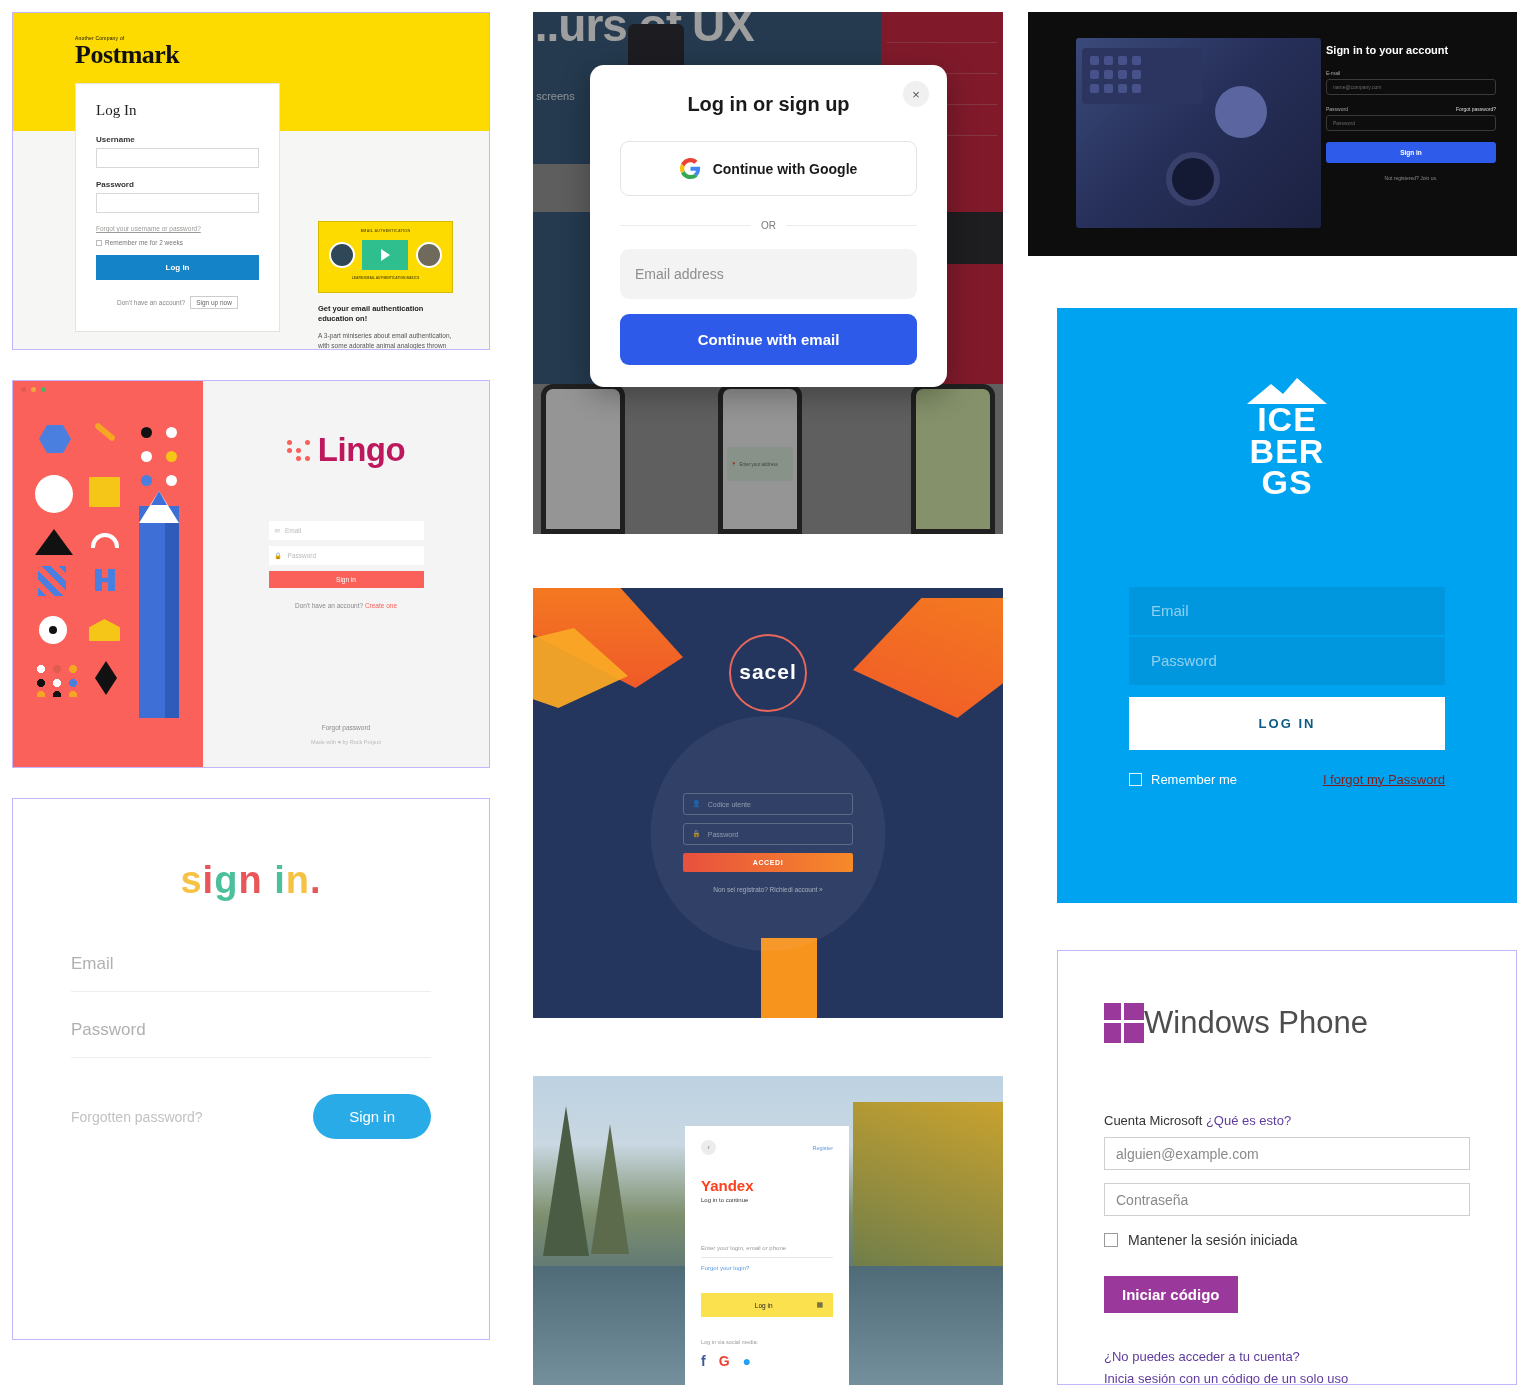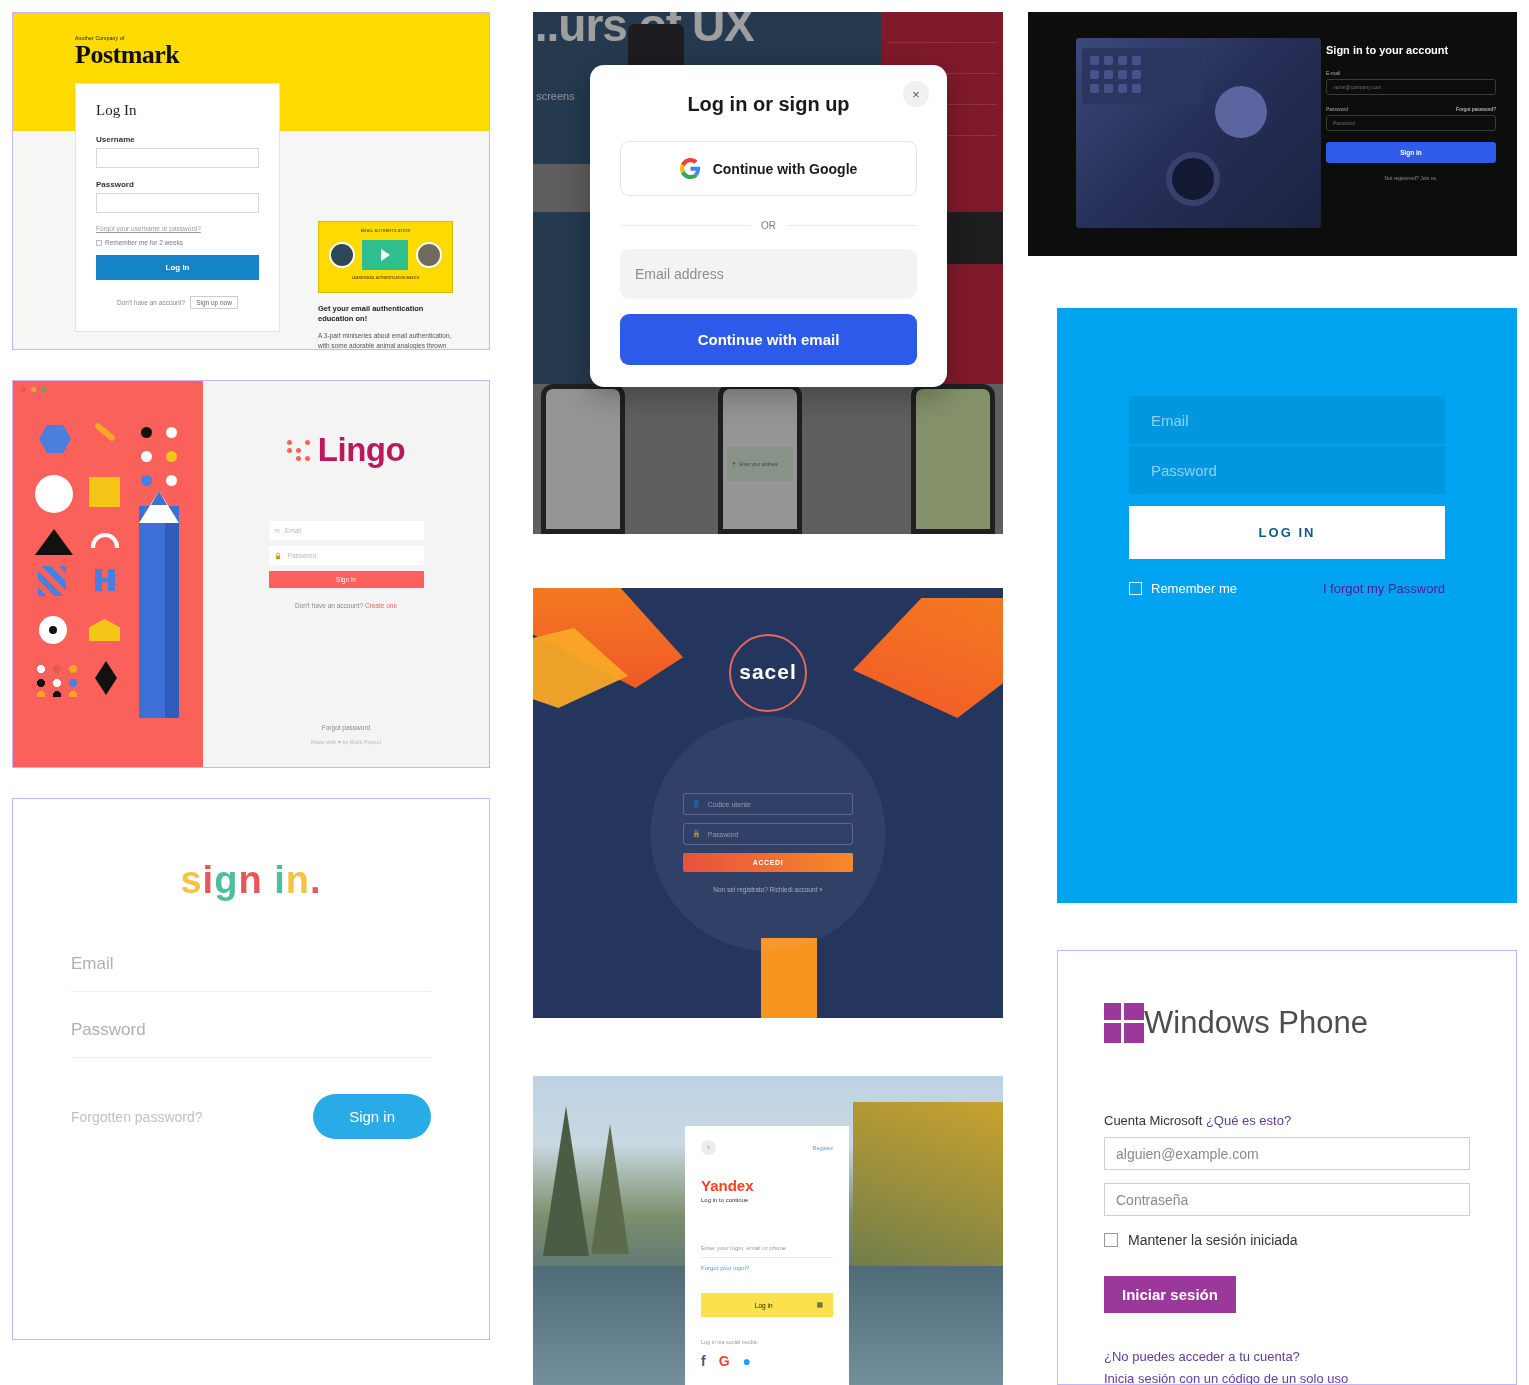--- a/index.html
+++ b/index.html
@@ -158,21 +158,21 @@
   .ic-logo { margin:70px auto 0; width:105px; text-align:center;}
   .ic-mtn { position:relative; height:26px; }
   .ic-mtn svg { display:block; margin:0 auto; }
   .ic-letters { font-size:34px; font-weight:bold; color:#fff; line-height:.93; letter-spacing:1px; font-family:"Liberation Sans",sans-serif;}
   .ic-form { width:316px; margin:88px auto 0;}
   .ic-in { background:rgba(0,0,0,.07); height:48px; display:flex; align-items:center; padding:0 22px; font-size:15px; color:rgba(255,255,255,.55); margin-bottom:2px;}
   .ic-btn { margin-top:12px; background:#fff; text-align:center; font-size:13px; font-weight:bold; letter-spacing:2px; color:#0c5b87; padding:19px 0;}
   .ic-row { display:flex; justify-content:space-between; align-items:center; margin-top:22px; }
   .ic-rm { display:flex; align-items:center; gap:9px; font-size:13px; color:#fff;}
   .ic-rm .box { width:13px;height:13px;border:1px solid rgba(255,255,255,.85); display:block;}
-  .ic-fg { font-size:13px; color:#4c1d95; }
+  .ic-fg { font-size:13px; color:#7f1d1d; text-decoration:underline;}
   .ic-su { margin-top:28px; border:1px solid rgba(255,255,255,.22); text-align:center; font-size:13px; font-weight:bold; color:#0a78b0; padding:19px 0;}
 
   
   #card-wp { left:1057px; top:950px; width:460px; height:435px; }
   .wp-pad { padding:52px 46px 0;}
   .wp-logo { display:flex; align-items:center; }
   .wp-tiles { display:grid; grid-template-columns:17px 20px; grid-template-rows:17px 20px; gap:3px;}
   .wp-tiles i { background:#9b389b; display:block;}
   .wp-name { font-size:31px; color:#4d4d4d; font-family:"Liberation Sans",sans-serif;}
   .wp-acct { margin-top:70px; font-size:13px; color:#333;}
@@ -449,20 +449,30 @@
           <span class="dk-lab" style="color:#ddd;">Forgot password?</span>
         </div>
         <div class="dk-in">Password</div>
         <div class="dk-btn">Sign in</div>
         <div class="dk-foot">Not registered? Join us.</div>
       </div>
     </div>
   </div>
 
   <div class="card" id="card-ice">
+    <div class="ic-logo">
+      <div class="ic-mtn">
+        <svg width="92" height="26" viewBox="0 0 92 26">
+          <path fill="#ffffff" d="M6 26 L30 6 L42 16 L56 0 L86 26 Z"></path>
+        </svg>
+      </div>
+      <div class="ic-letters">ICE</div>
+      <div class="ic-letters">BER</div>
+      <div class="ic-letters">GS</div>
+    </div>
     <div class="ic-form">
       <div class="ic-in">Email</div>
       <div class="ic-in">Password</div>
       <div class="ic-btn">LOG IN</div>
       <div class="ic-row">
         <span class="ic-rm">
           <span class="box"></span>
           <span>Remember me</span>
         </span>
         <span class="ic-fg">I forgot my Password</span>
@@ -484,19 +494,19 @@
       <div class="wp-acct">
         <span>Cuenta Microsoft</span>
         <a>¿Qué es esto?</a>
       </div>
       <div class="wp-in">alguien@example.com</div>
       <div class="wp-in second">Contraseña</div>
       <div class="wp-chk">
         <span class="box"></span>
         <span>Mantener la sesión iniciada</span>
       </div>
-      <div class="wp-btn">Iniciar sesión</div>
+      <div class="wp-btn">Iniciar código</div>
       <div class="wp-link">¿No puedes acceder a tu cuenta?</div>
       <div class="wp-link2">Inicia sesión con un código de un solo uso</div>
     </div>
   </div>
 
 </div>
 
 </body></html>

